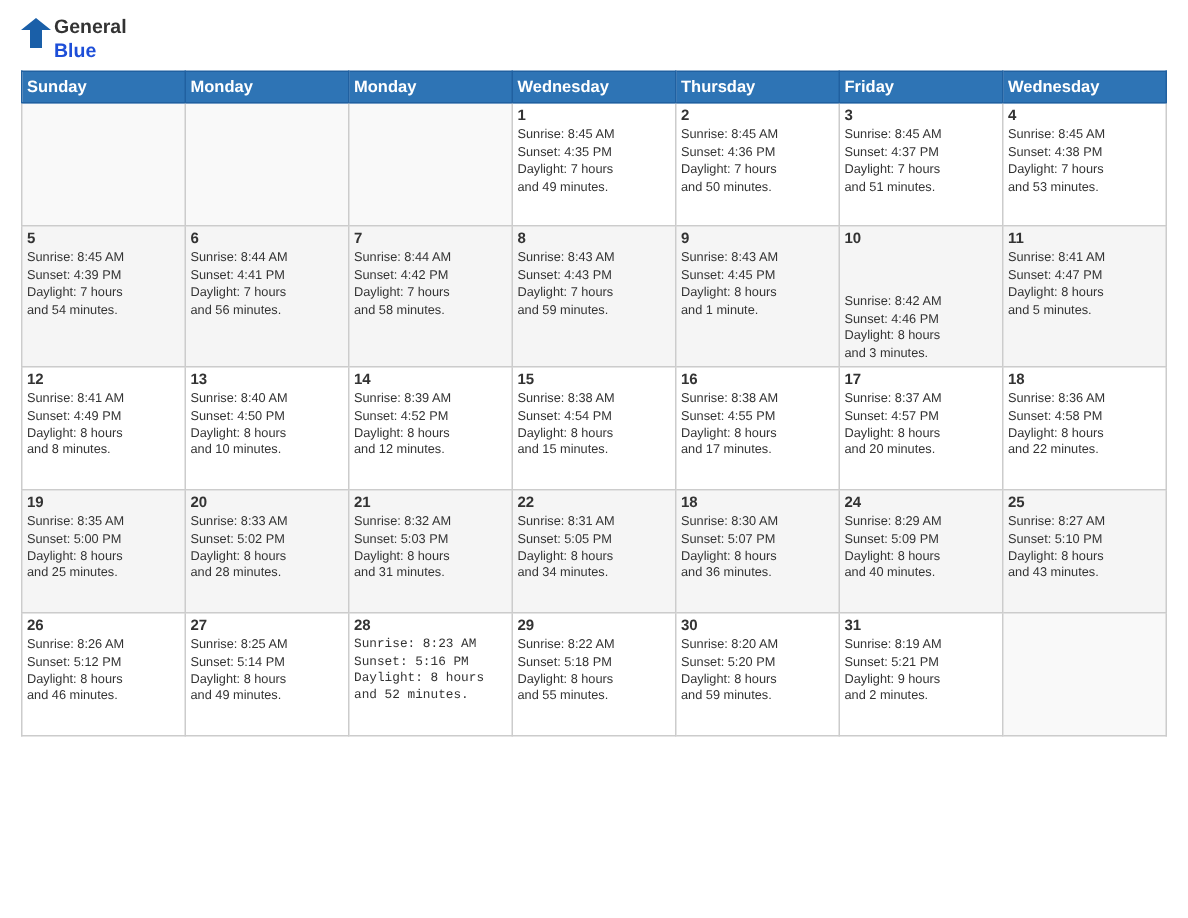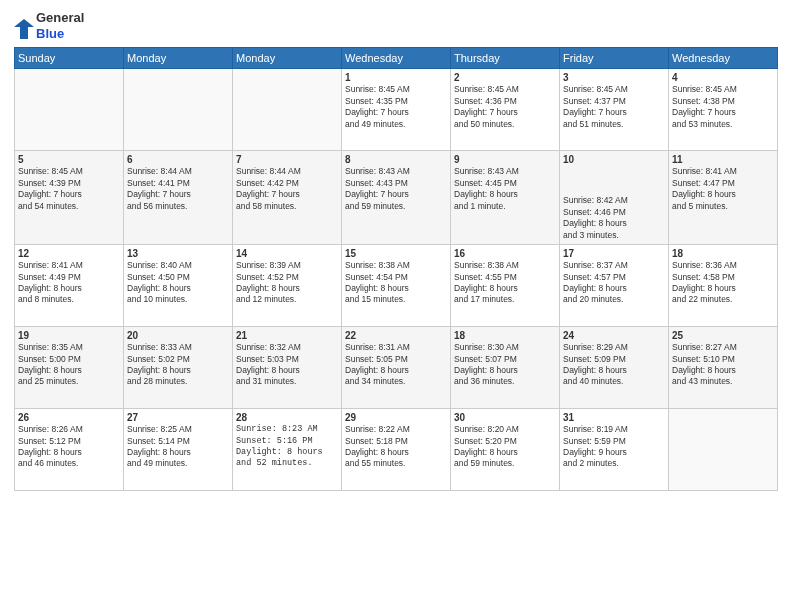--- a/index.html
+++ b/index.html
@@ -40,21 +40,21 @@
     }
     table {
       width: 100%;
       border-collapse: collapse;
       table-layout: fixed;
     }
     thead tr th {
       background-color: #2e74b5;
       color: #fff;
       font-size: 11px;
-      font-weight: normal;
+      font-weight: bold;
       padding: 4px 3px;
       text-align: left;
       border: 1px solid #2060a0;
     }
     tbody tr td {
       border: 1px solid #ccc;
       vertical-align: top;
       padding: 3px 3px;
       font-size: 9px;
       color: #333;
@@ -78,21 +78,21 @@
     .empty-cell {
       background: #f9f9f9 !important;
     }
   </style>
 </head>
 <body>
 
 <div class="page">
   <div class="header">
     <div class="logo">
-  <div style="display:flex;align-items:flex-end;gap:2px">
+  <div style="display:flex;align-items:flex-start;gap:2px">
     <svg width="20" height="24" viewBox="0 0 20 24">
       <polygon points="10,2 20,10 14,10 14,22 6,22 6,10 0,10" fill="#1a5fa8"></polygon>
     </svg>
     <div>
       <div style="font-size:13px;font-weight:bold;color:#333;line-height:1.2">General</div>
       <div style="font-size:13px;font-weight:bold;color:#1d4ed8;line-height:1.2">Blue</div>
     </div>
   </div>
 </div>
     <div class="title-block">
@@ -332,21 +332,21 @@
           <td>
             <span class="day-number">30</span>
             <div class="day-info" style="white-space: pre-line;">Sunrise: 8:20 AM
 Sunset: 5:20 PM
 Daylight: 8 hours
 and 59 minutes.</div>
           </td>
           <td>
             <span class="day-number">31</span>
             <div class="day-info" style="white-space: pre-line;">Sunrise: 8:19 AM
-Sunset: 5:59 PM
+Sunset: 5:21 PM
 Daylight: 9 hours
 and 2 minutes.</div>
           </td>
           <td class="empty-cell"></td>
         </tr>
       </tbody>
   </table>
 </div>
 
 </body></html>

